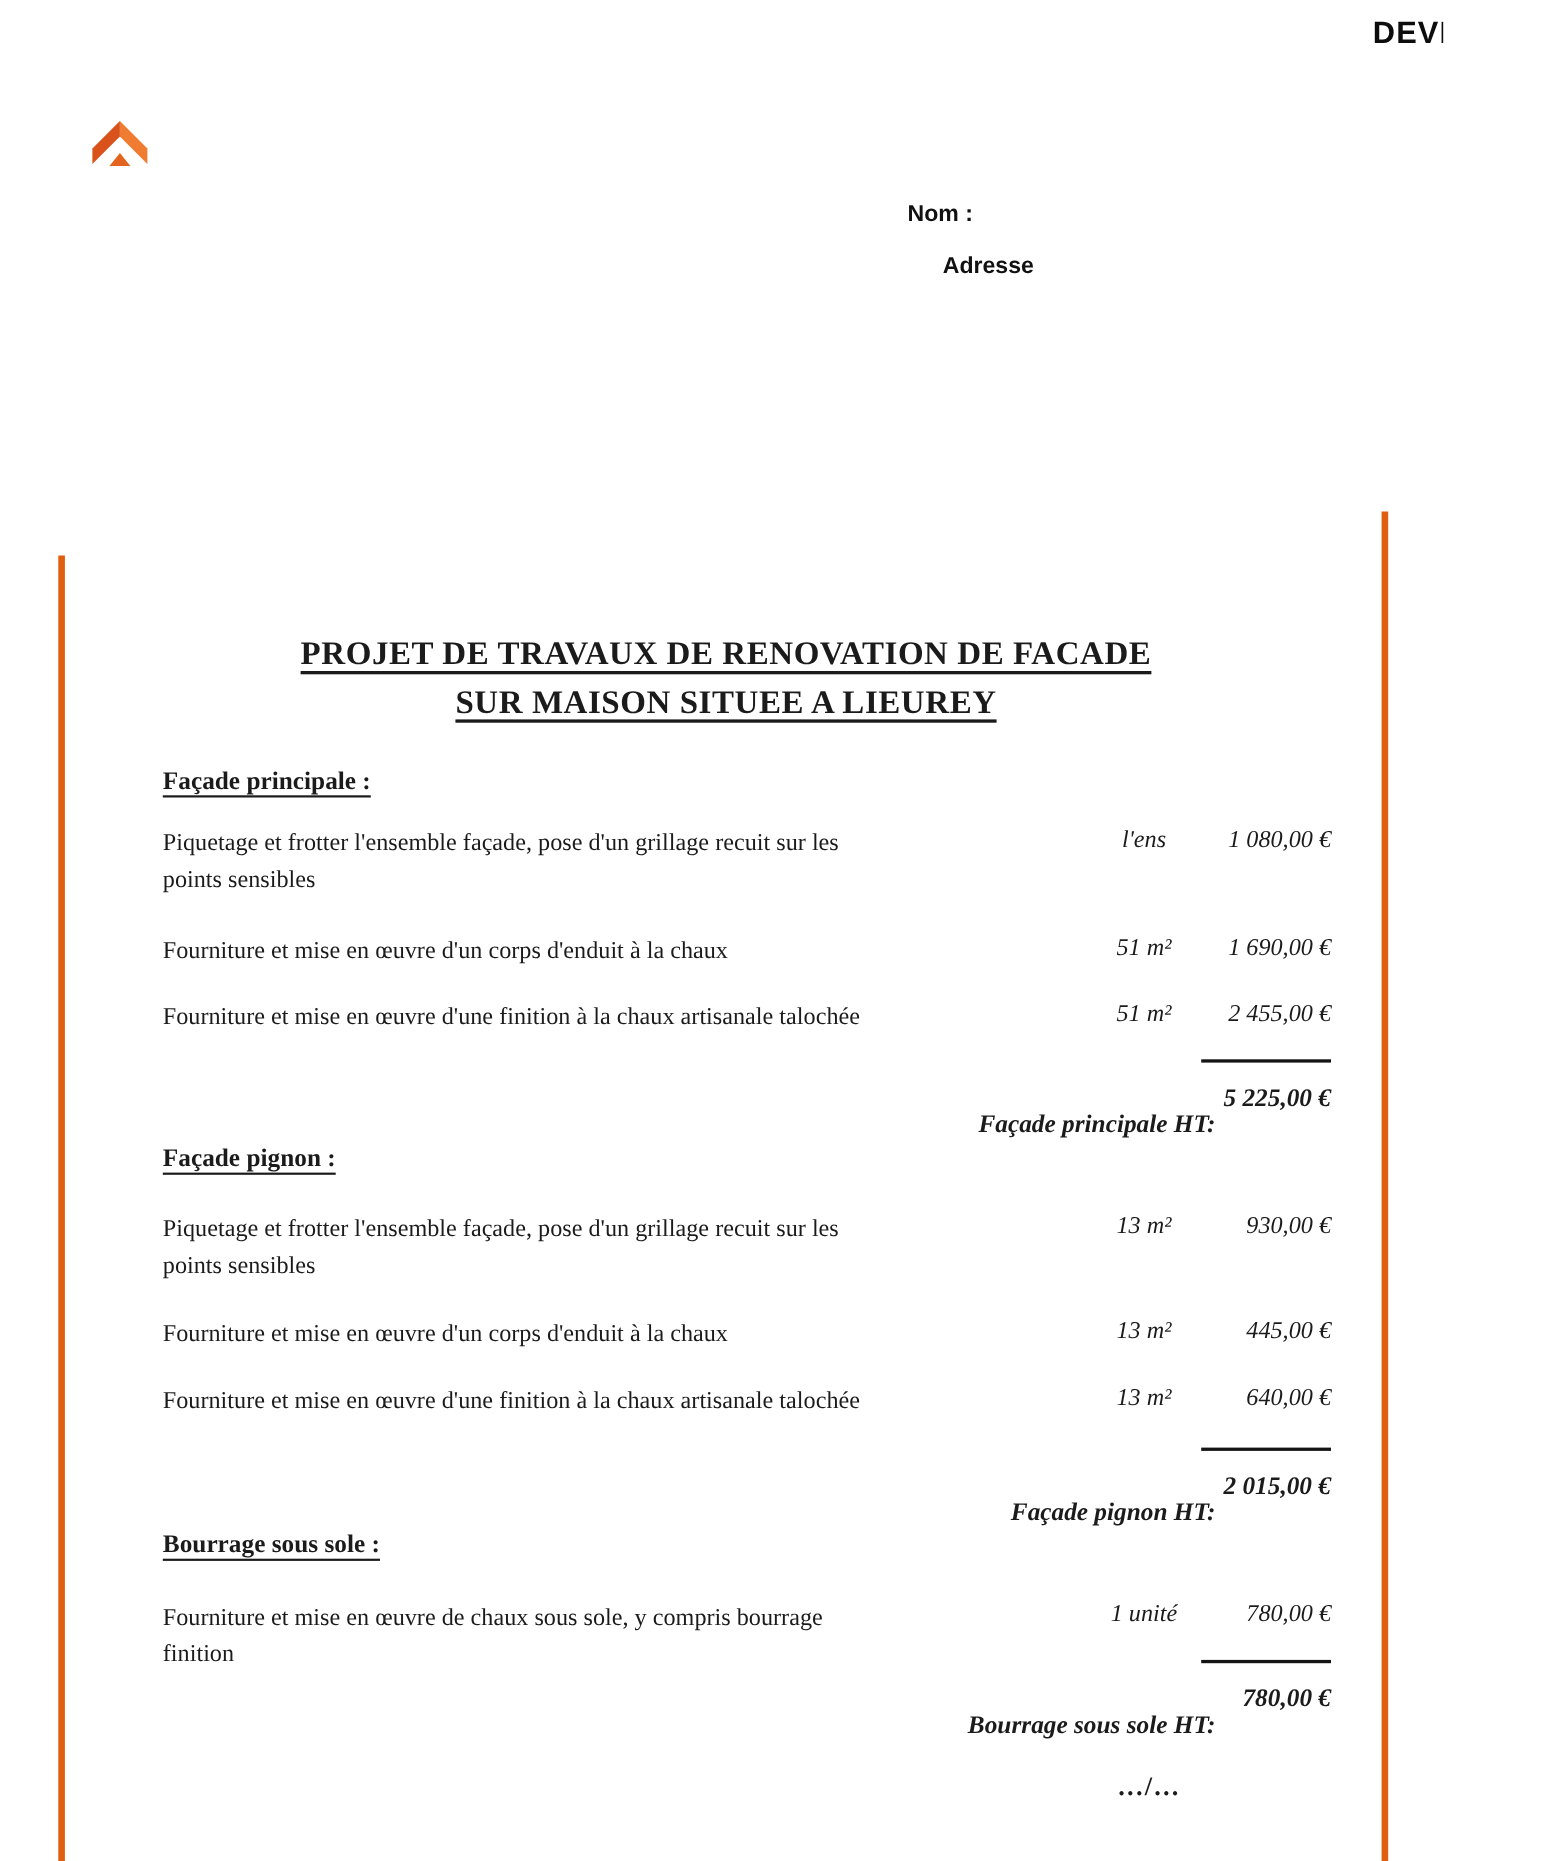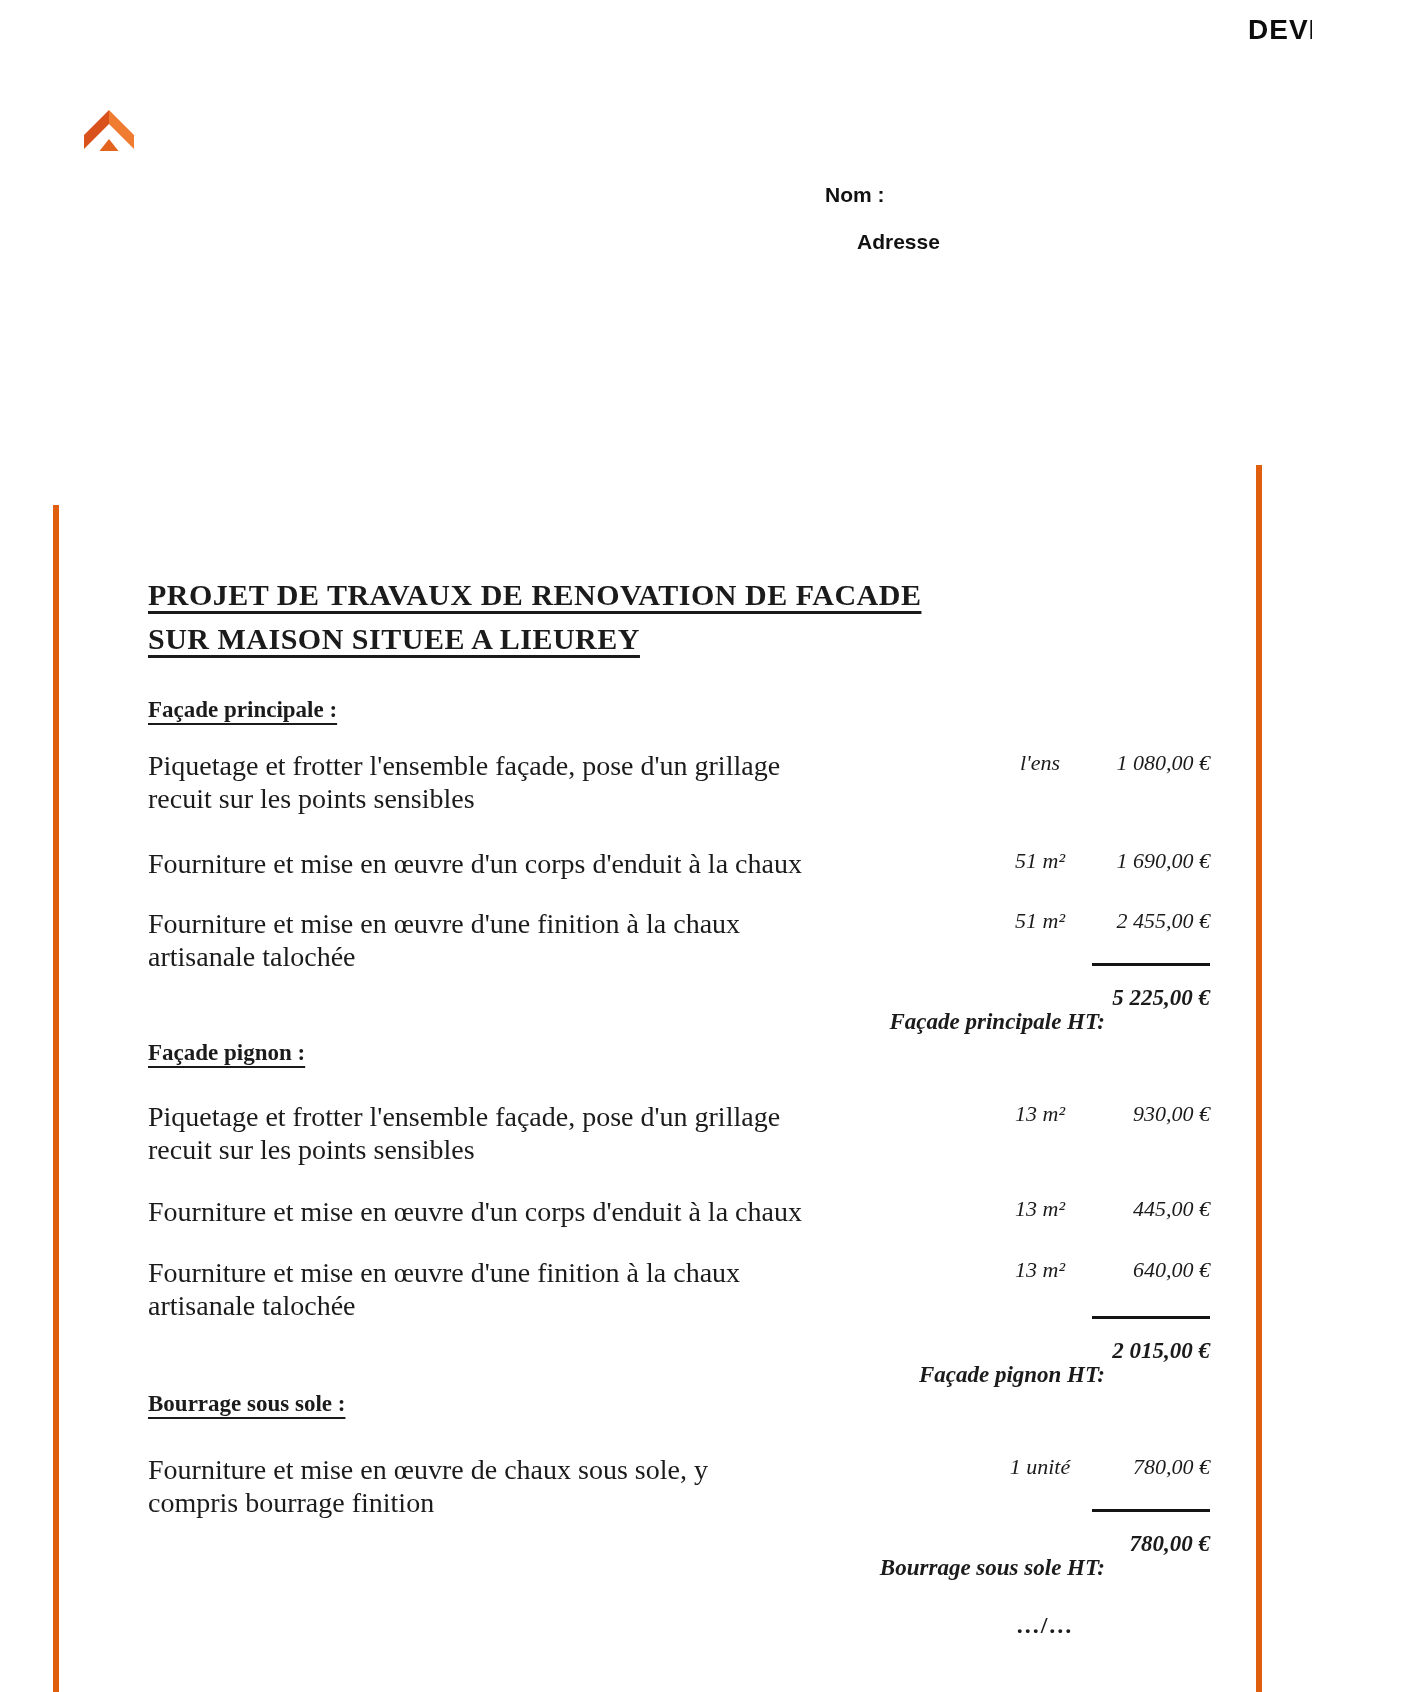--- a/index.html
+++ b/index.html
@@ -41,39 +41,39 @@
   .recipient-name { top: 183px; }
   .recipient-address { top: 230px; margin-left: 32px; }
 
   
   .rail { position: absolute; width: 6px; background: #df5f0e; }
   .rail-left  { left: 53px;  top: 505px; height: 1187px; }
   .rail-right { left: 1256px; top: 465px; height: 1227px; }
 
   
   .doc-title-1, .doc-title-2 {
-    position: absolute; left: 148px; width: 1024px; 
+    position: absolute; left: 148px; width: 1024px; text-align: center;
     font-weight: bold; font-size: 30px; letter-spacing: 0.5px;
     text-decoration: underline; text-decoration-thickness: 3px; text-underline-offset: 6px;
     white-space: nowrap;
   }
   .doc-title-1 { top: 578px; }
   .doc-title-2 { top: 622px; }
 
   
   .sec-heading {
     position: absolute; left: 148px;
     font-weight: bold; font-size: 23px;
     text-decoration: underline; text-decoration-thickness: 2px; text-underline-offset: 6px;
     white-space: nowrap;
   }
   .row { position: absolute; left: 148px; width: 1062px; height: 0; }
   .row .desc {
     position: absolute; left: 0; top: 0; width: 655px;
-    font-size: 28px; line-height: 33px;
+    font-size: 22px; line-height: 33px;
   }
   .row .qty {
     position: absolute; left: 807px; top: 1px; width: 170px; text-align: center;
     font-style: italic; font-size: 22px; white-space: nowrap;
   }
   .row .price {
     position: absolute; left: 892px; top: 1px; width: 170px; text-align: right;
     font-style: italic; font-size: 22px; white-space: nowrap;
   }
   .total { position: absolute; left: 148px; width: 1062px; height: 0; }

